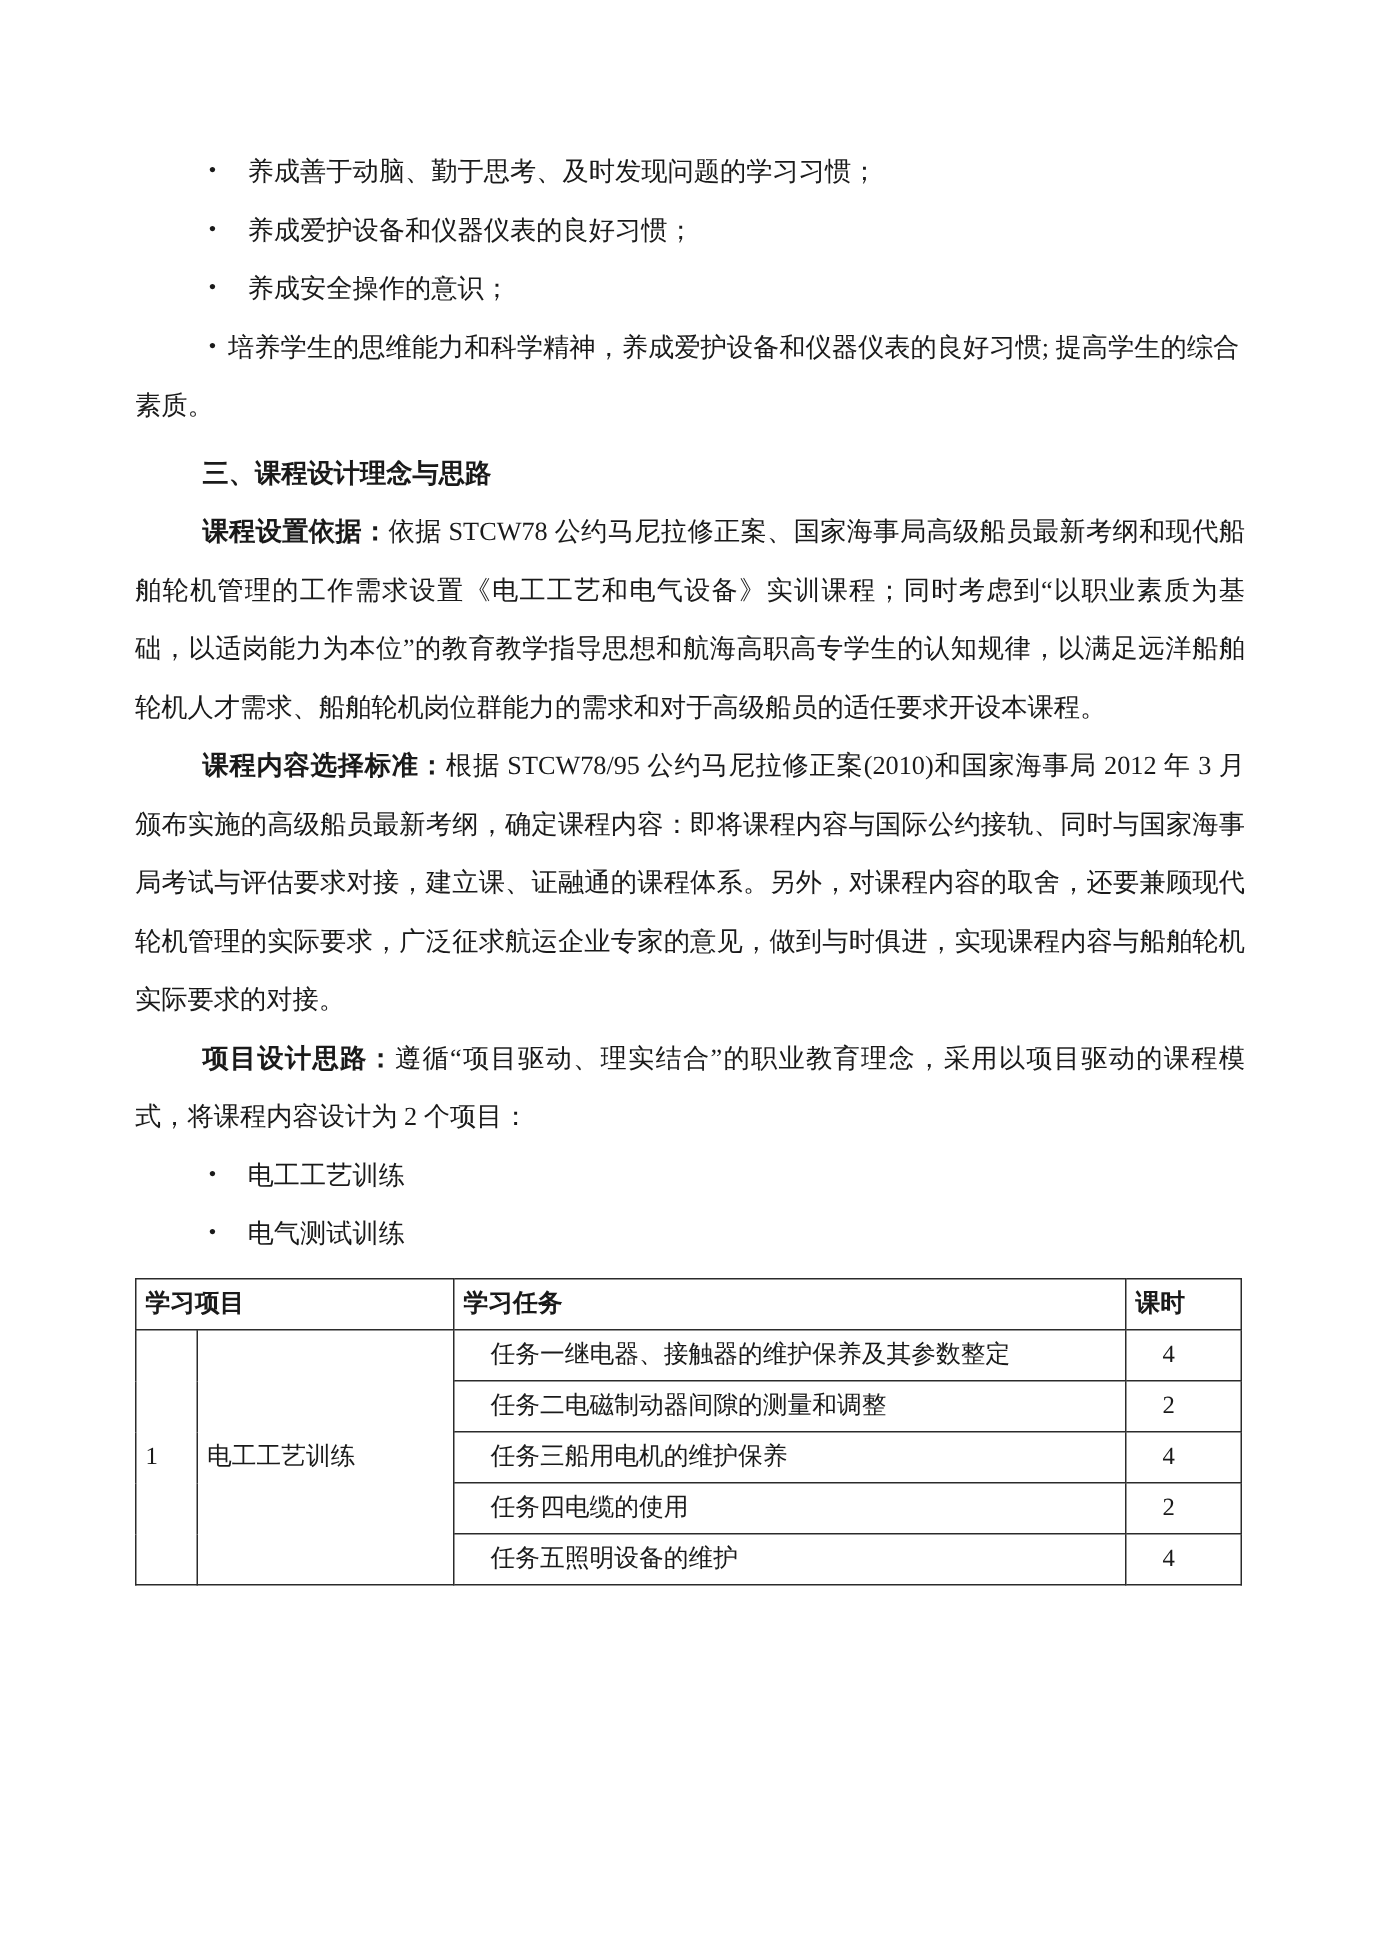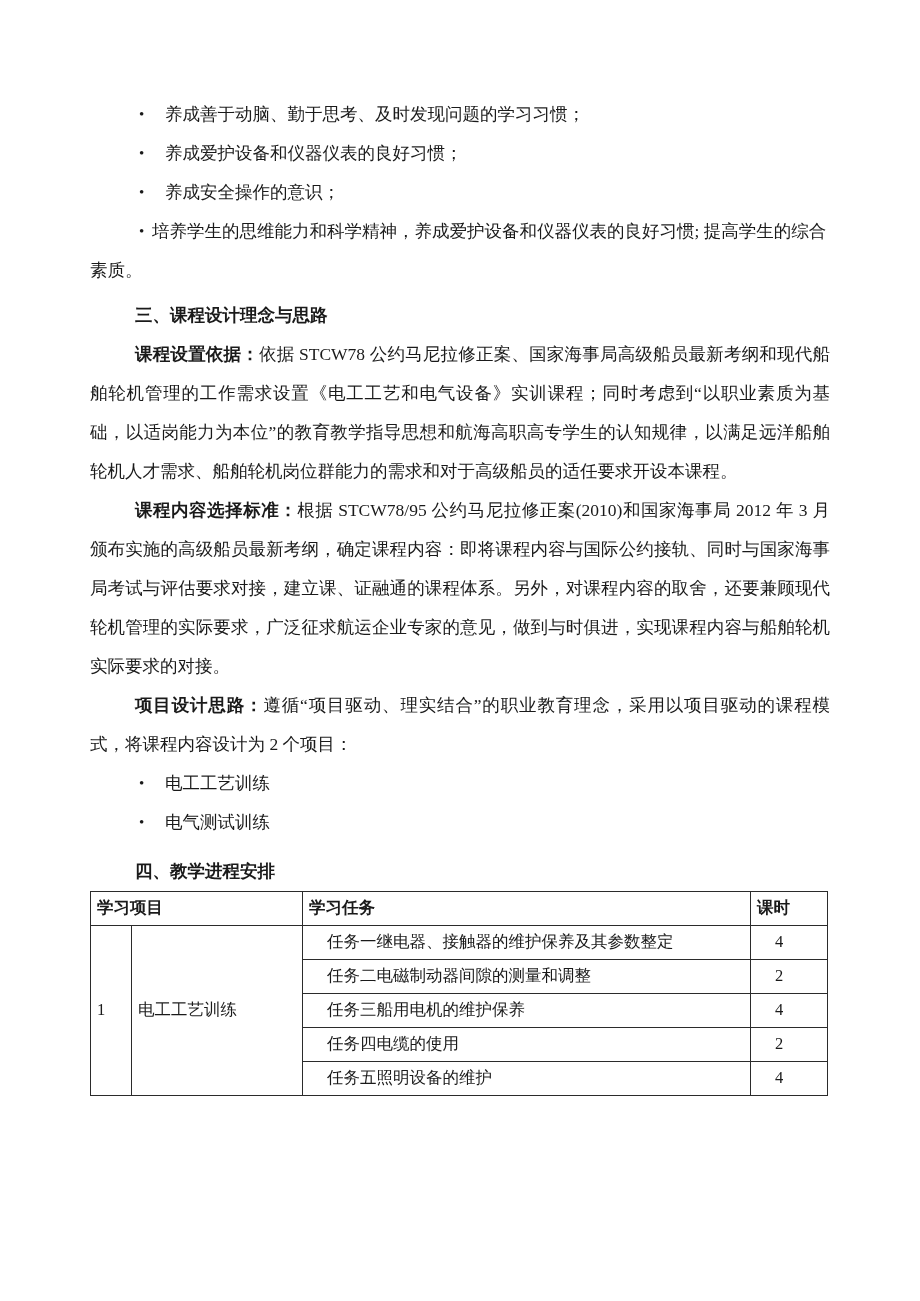--- a/index.html
+++ b/index.html
@@ -181,21 +181,20 @@
         <span class="bullet-text">电工工艺训练</span>
       </div>
       <div class="bullet-row">
         <span class="bullet-mark">•</span>
         <span class="bullet-text">电气测试训练</span>
       </div>
     </div>
 
     <div class="spacer-10"></div>
 
-    <div class="section-heading">四、教学进程安排</div>
 
     <table class="schedule-table">
       <colgroup>
         <col class="col-no">
         <col class="col-proj">
         <col class="col-task">
         <col class="col-hour">
       </colgroup>
       <thead>
         <tr>

